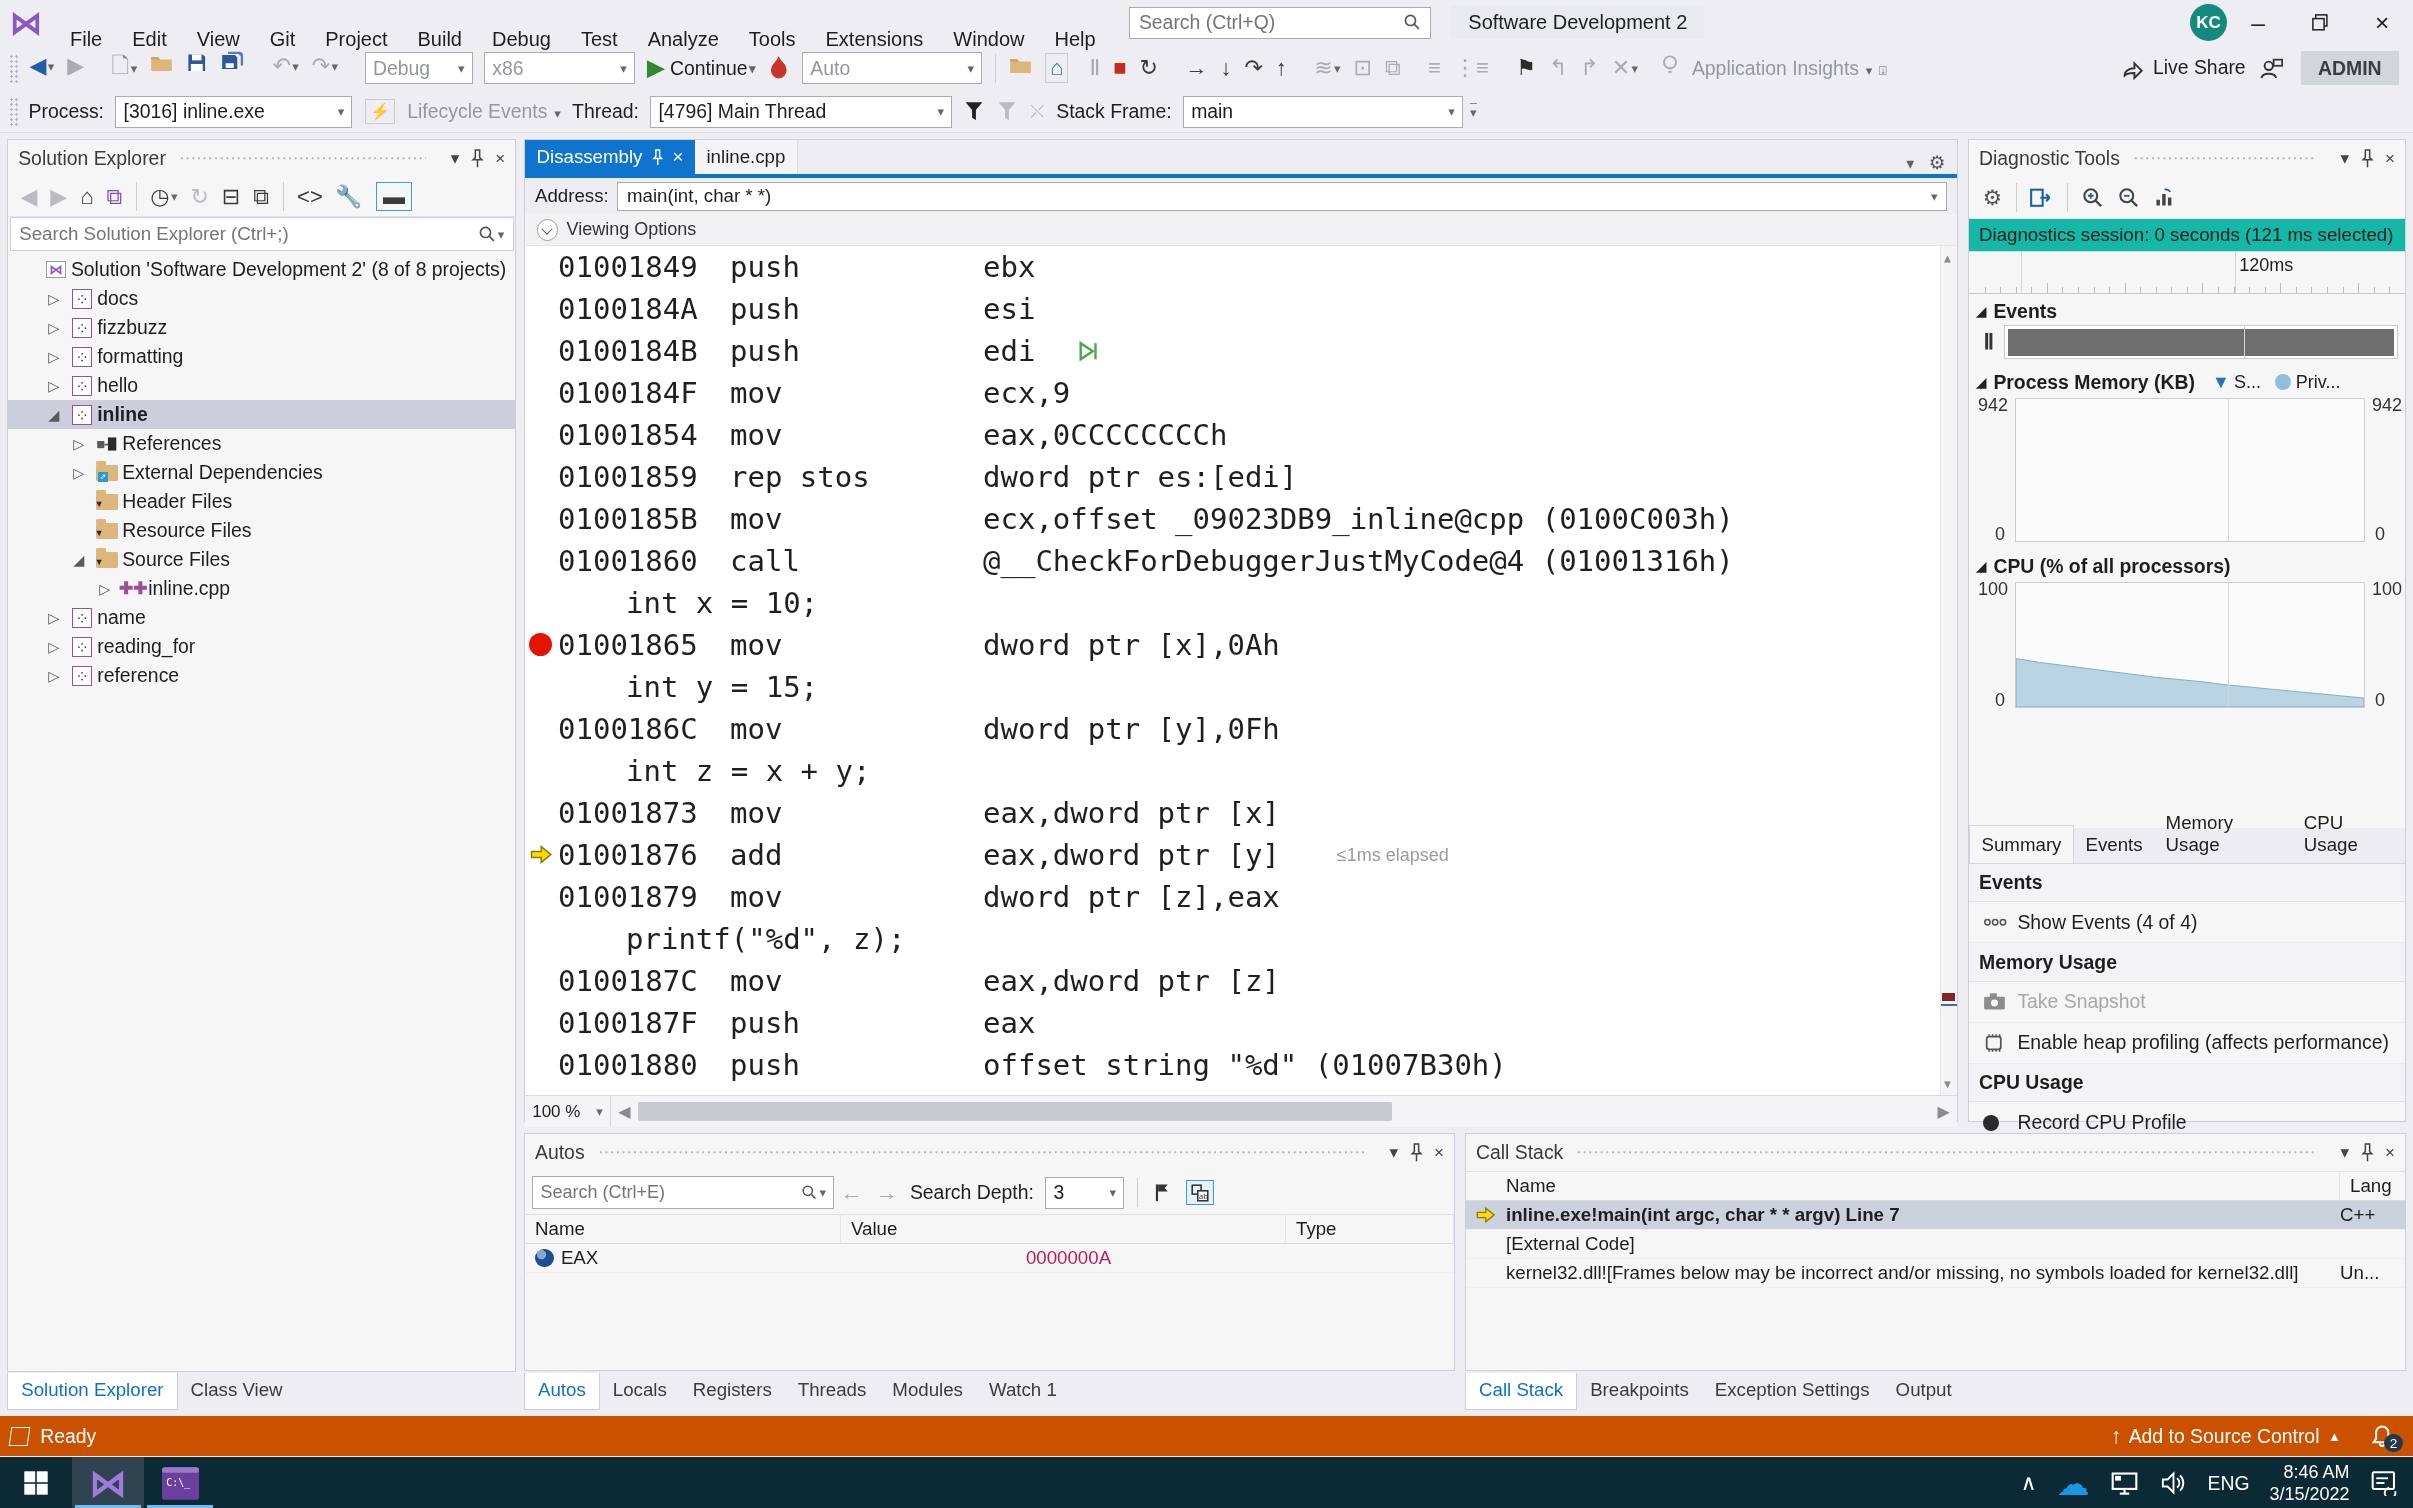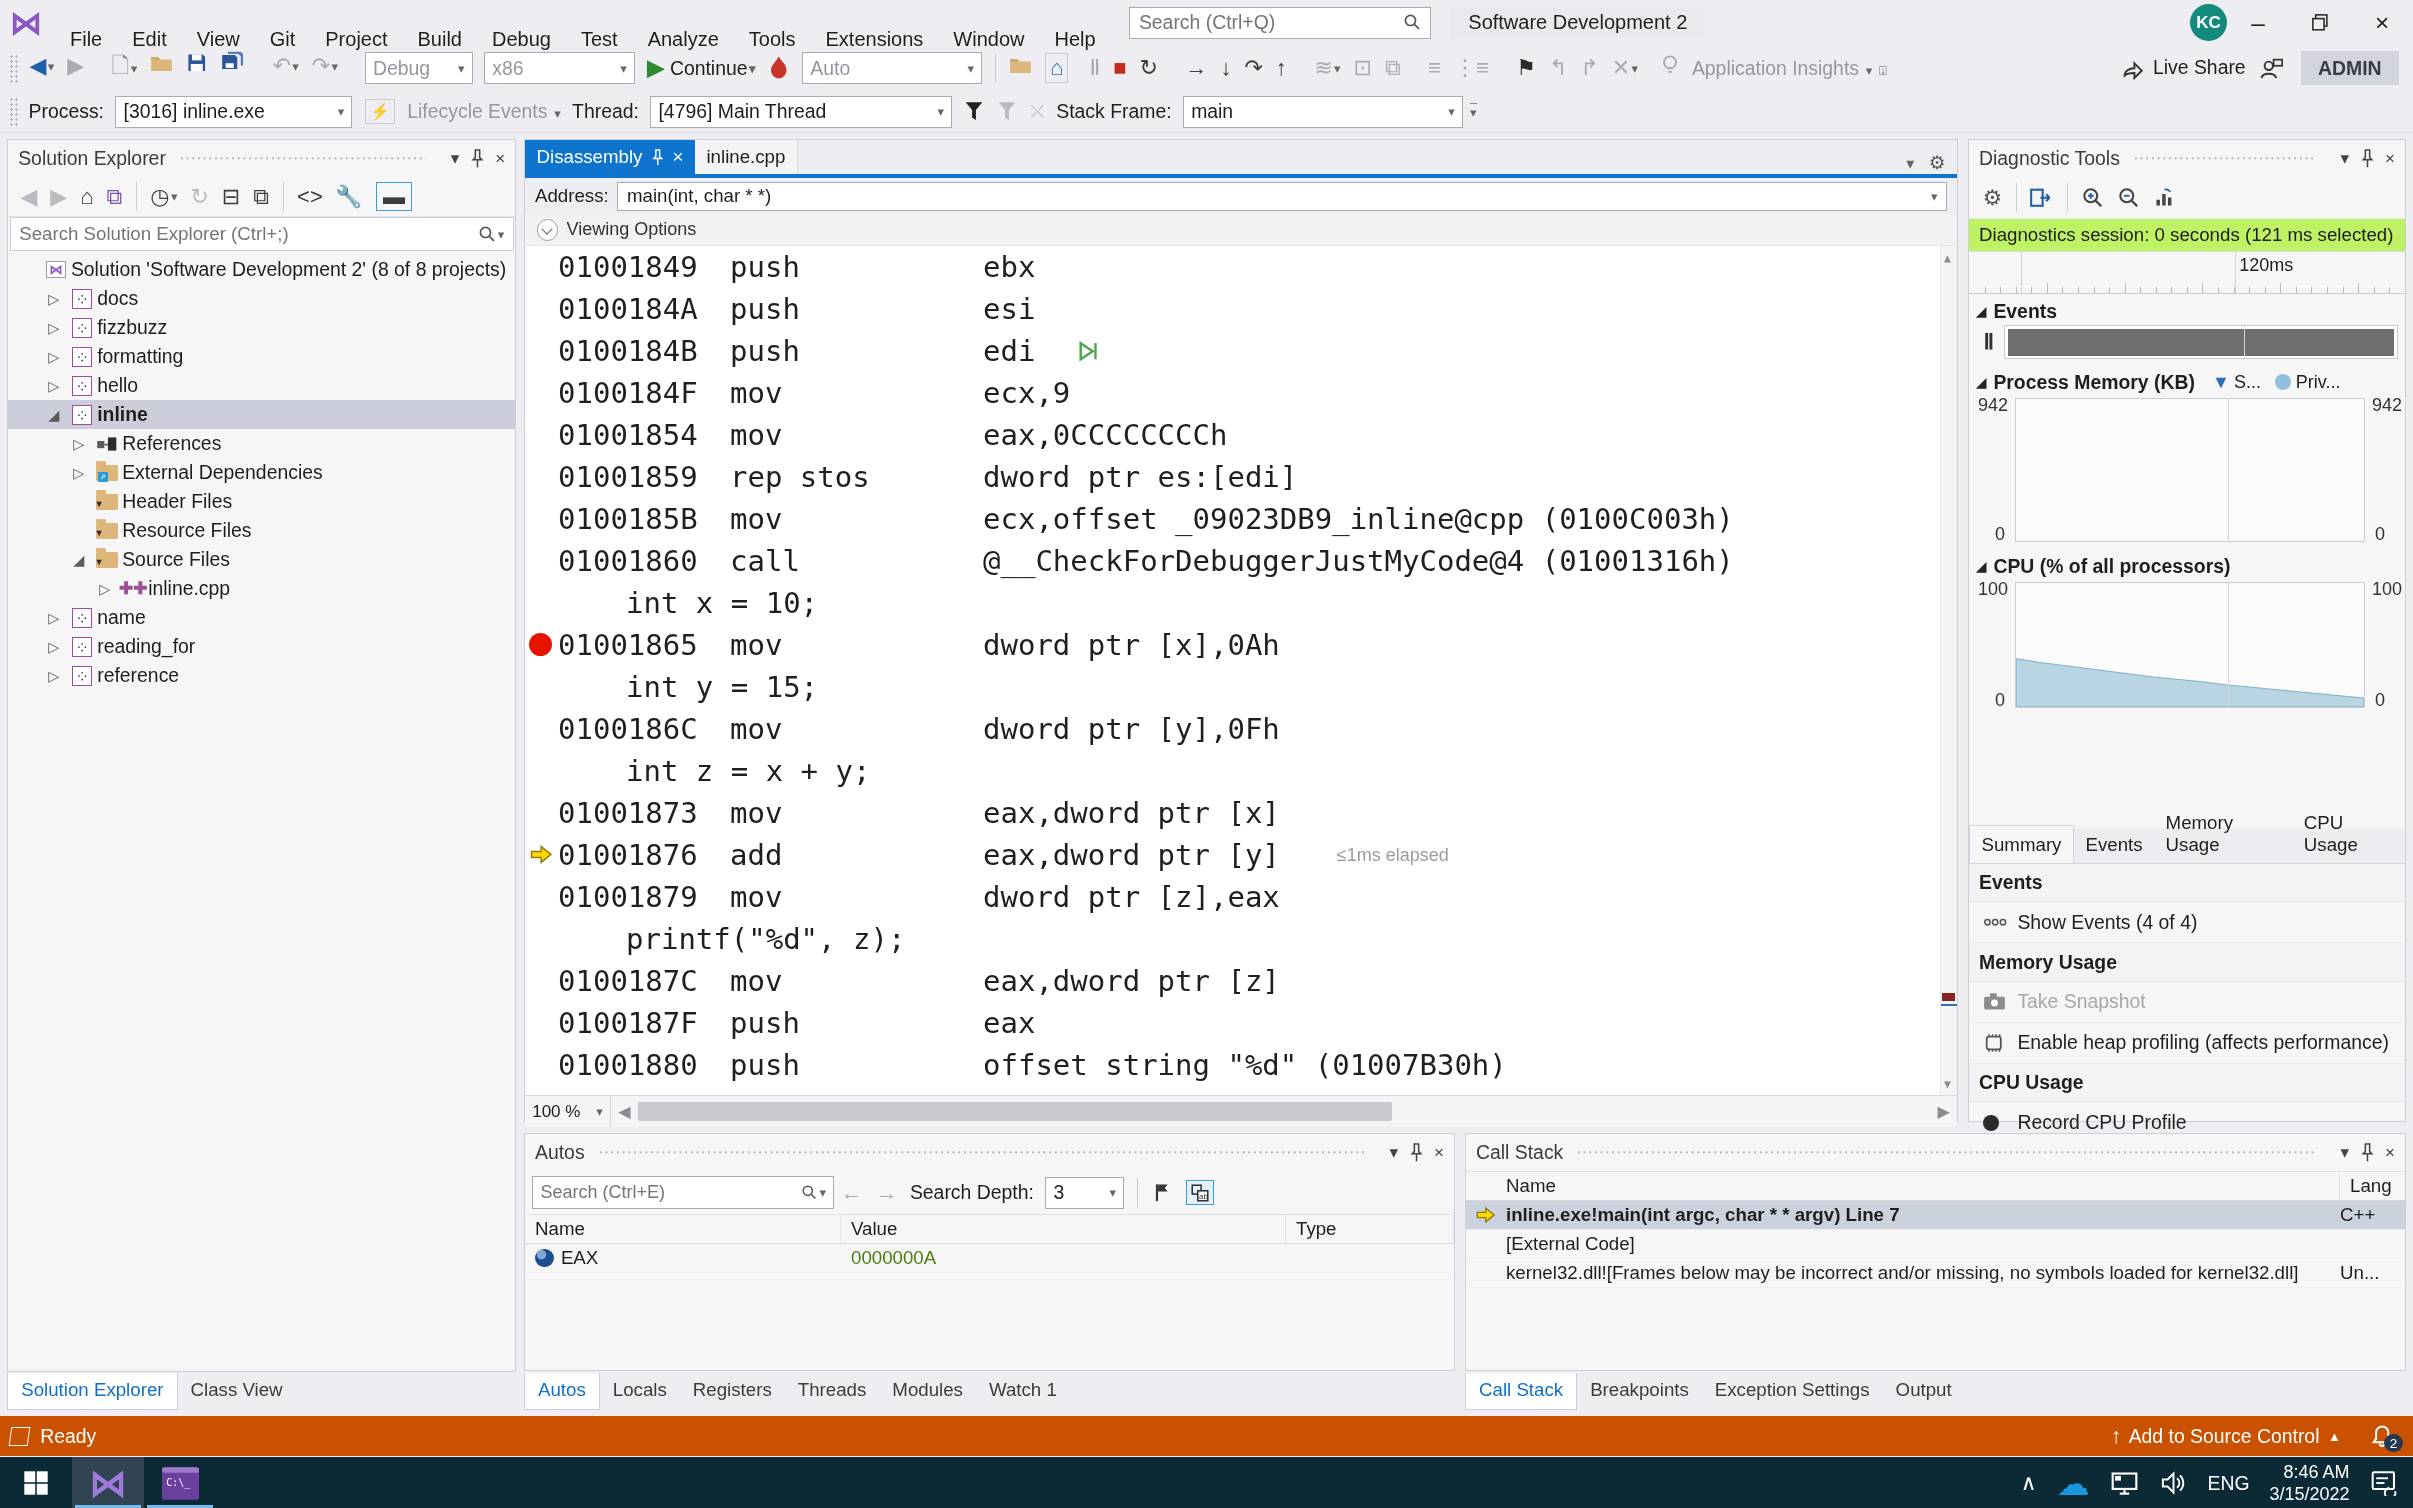--- a/index.html
+++ b/index.html
@@ -83,21 +83,21 @@
   .tip { font-family:"Liberation Sans",sans-serif; font-size:18px; color:#9B9B9B; margin-left:57px; }
   #vsb { position:absolute; right:0; top:0; width:17px; height:849px; background:#F4F4F4; border-left:0.7px solid #E8E8E8;}
   #hsb { height:32px; border-top:0.7px solid #DADAE0; background:#F4F4F6; display:flex; align-items:center; }
   #zoomsel { width:86px; height:100%; border-right:0.7px solid #D6D6DC; display:flex; align-items:center; padding:0 7.2px; font-size:17px;}
   .sbarrow { color:#8A8A92; font-size:16px; padding:0 7.2px; }
   #hthumb { width:754px; height:18.7px; background:#C8C9CE; border-radius:1.4px; }
 
   
   #diag { left:1968px; top:139px; width:438px; height:983px; }
   #diagtools { height:42px; display:flex; align-items:center; border-bottom:0.7px solid #E2E2E8; padding:0 7.2px;}
-  #sessionrow { height:33px; display:flex; align-items:center; padding:0 10px; font-size:18.7px; border-bottom:0.7px solid #D8D8DE; background:#bef264;}
+  #sessionrow { height:33px; display:flex; align-items:center; padding:0 10px; font-size:18.7px; border-bottom:0.7px solid #D8D8DE; background:#14b8a6;}
   #ruler { position:relative; height:42px; border-bottom:0.7px solid #C9C9CF; background:#F6F6F6; }
   .vline { position:absolute; top:0; bottom:0; width:0.7px; background:#D4D4DA; }
   .dsec { font-size:19.4px; font-weight:bold; padding:5.7px 7.2px 1.4px 7.2px; display:flex; align-items:center;}
   .dtri { font-size:13px; margin-right:7.2px; color:#222; }
   .chartbox { position:relative; background:#FBFBFB; border:0.7px solid #CBCBD1; }
   .axlab { position:absolute; font-size:18px; color:#333; }
   #dtabs { display:flex; height:36px; margin-top:4.3px; border-bottom:0.7px solid #D4D4DA; background:#EDEDF1; align-items:flex-end;}
   .dtab { font-size:18.7px; padding:7.2px 11.5px; }
   .dtab.active { background:#F6F6F6; border:0.7px solid #D4D4DA; border-bottom:none; }
   .sumhdr { font-size:19.4px; font-weight:bold; padding:7.2px 10px; border-bottom:0.7px solid #E0E0E6; background:#F3F3F5;}
@@ -109,21 +109,21 @@
   #autos { left:524px; top:1133px; width:931px; height:238px; }
   #cstack { left:1465px; top:1133px; width:941px; height:238px; }
   #autotools { height:43px; display:flex; align-items:center; padding:0 7.2px; }
   #autosearch { width:302px; height:33px; background:#fff; border:0.7px solid #A8AAB4; display:flex; align-items:center; padding:0 7.2px;}
   #autosearch input { flex:1; border:none; outline:none; font-size:18px; color:#777; background:transparent; font-family:inherit;}
   .gridhdr { display:flex; height:30px; align-items:center; font-size:18.7px; border-top:0.7px solid #E0E0E6; border-bottom:0.7px solid #D8D8DE; background:#F6F6F6;}
   .gcol { padding-left:10px; border-right:0.7px solid #E4E4EA; height:100%; display:flex; align-items:center;}
   .grow { display:flex; height:29px; align-items:center; font-size:18.7px; border-bottom:0.7px solid #F0F0F4; position:relative;}
   .grow.sel { background:#CCD1DE; }
   .sphere { width:18.7px; height:18.7px; border-radius:50%; background:radial-gradient(circle at 6.5px 5.7px,#7FA8D8 0 4.3px,#1D4E8F 5px); margin:0 7.2px 0 10px;}
-  .redval { color:#4d7c0f; }
+  .redval { color:#be185d;text-align:center; }
 
   
   .btabs { position:absolute; top:1373px; height:37px; display:flex; font-size:18.7px; }
   .btab { padding:5.7px 13px; color:#3B3B3B; }
   .btab.active { background:#FFFFFF; color:#0E70C8; border:0.7px solid #CCCEDB; border-top:none; }
 
   
   #statusbar { left:0; top:1416px; width:2413px; height:40px; background:#CA5100; color:#fff; display:flex; align-items:center; font-size:19.4px;}
   
   #taskbar { left:0; top:1457px; width:2413px; height:52px; background:#0B2A35; display:flex; align-items:center; color:#fff;}

